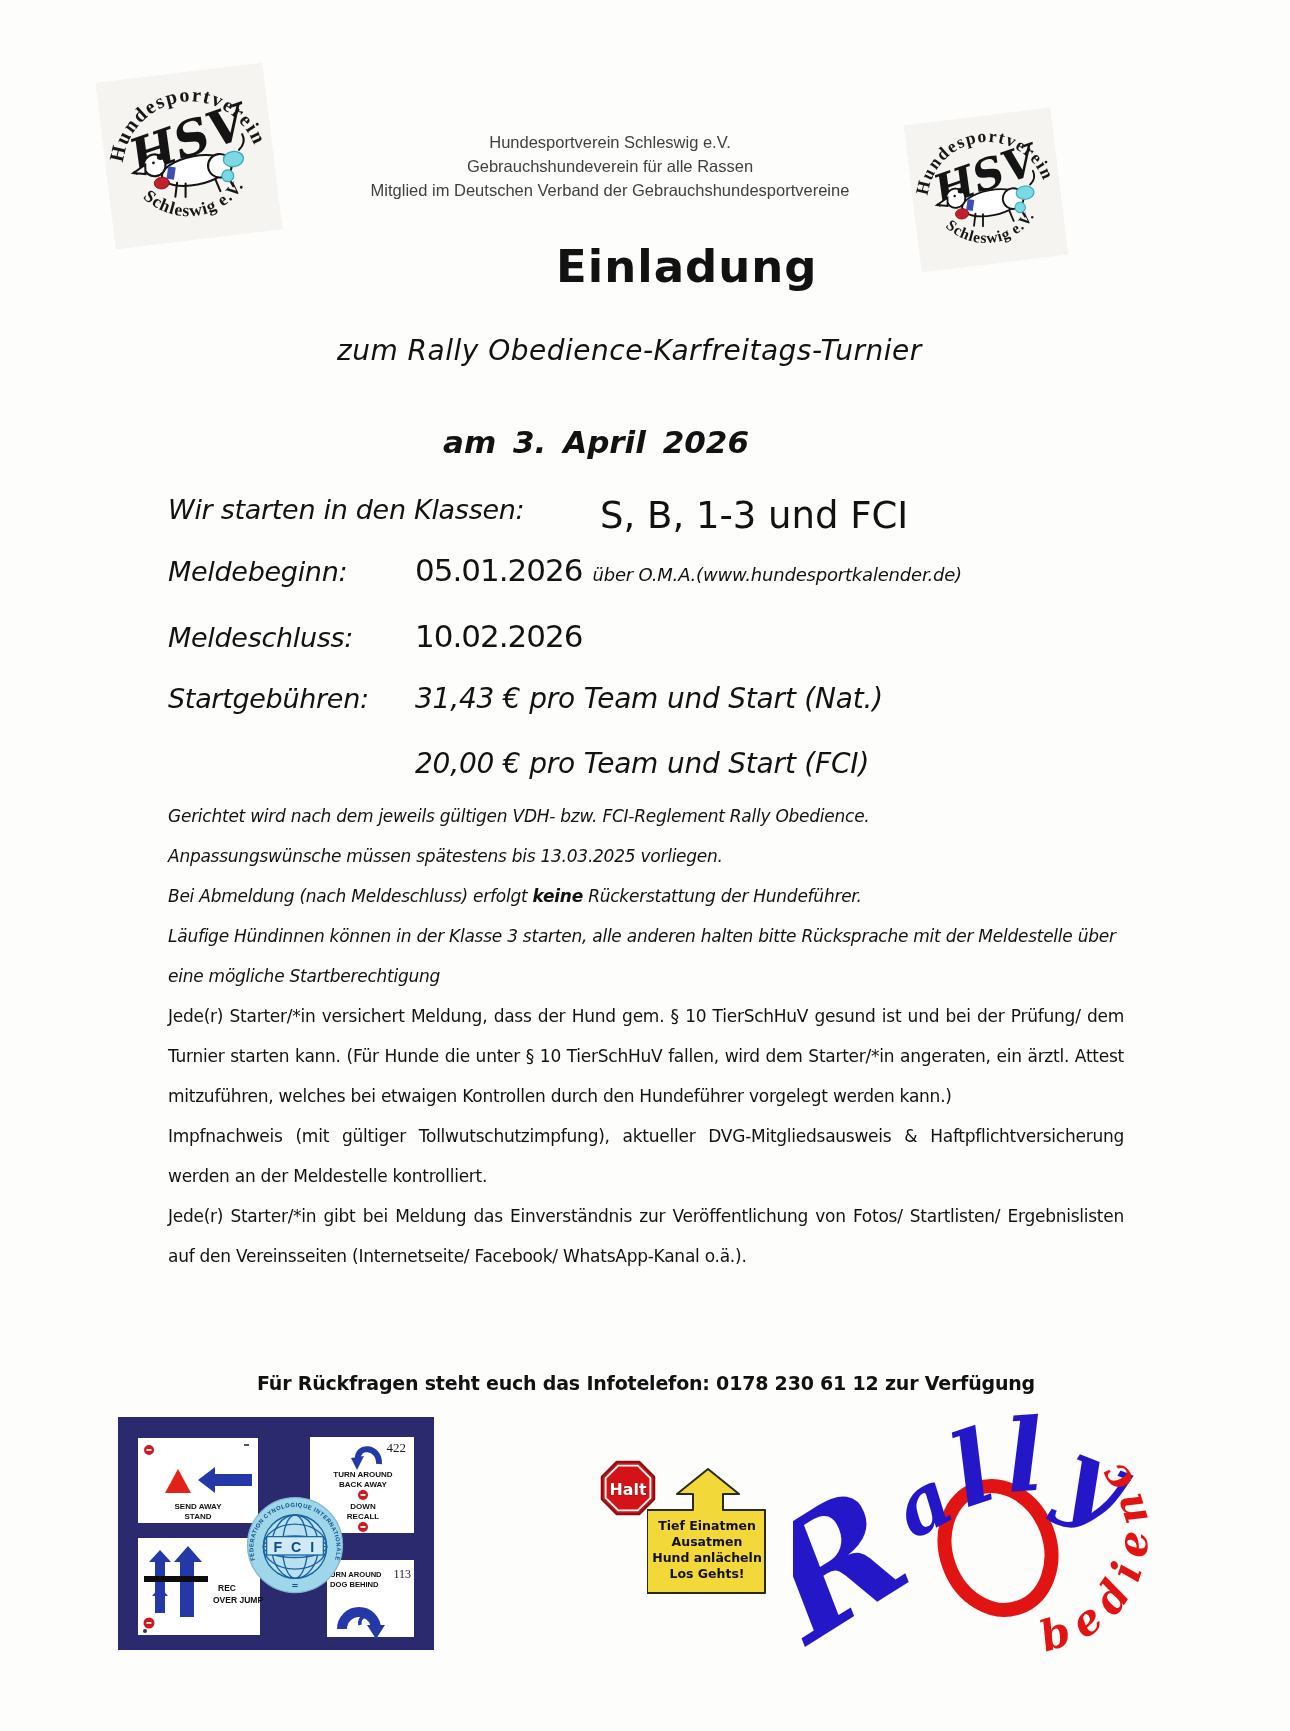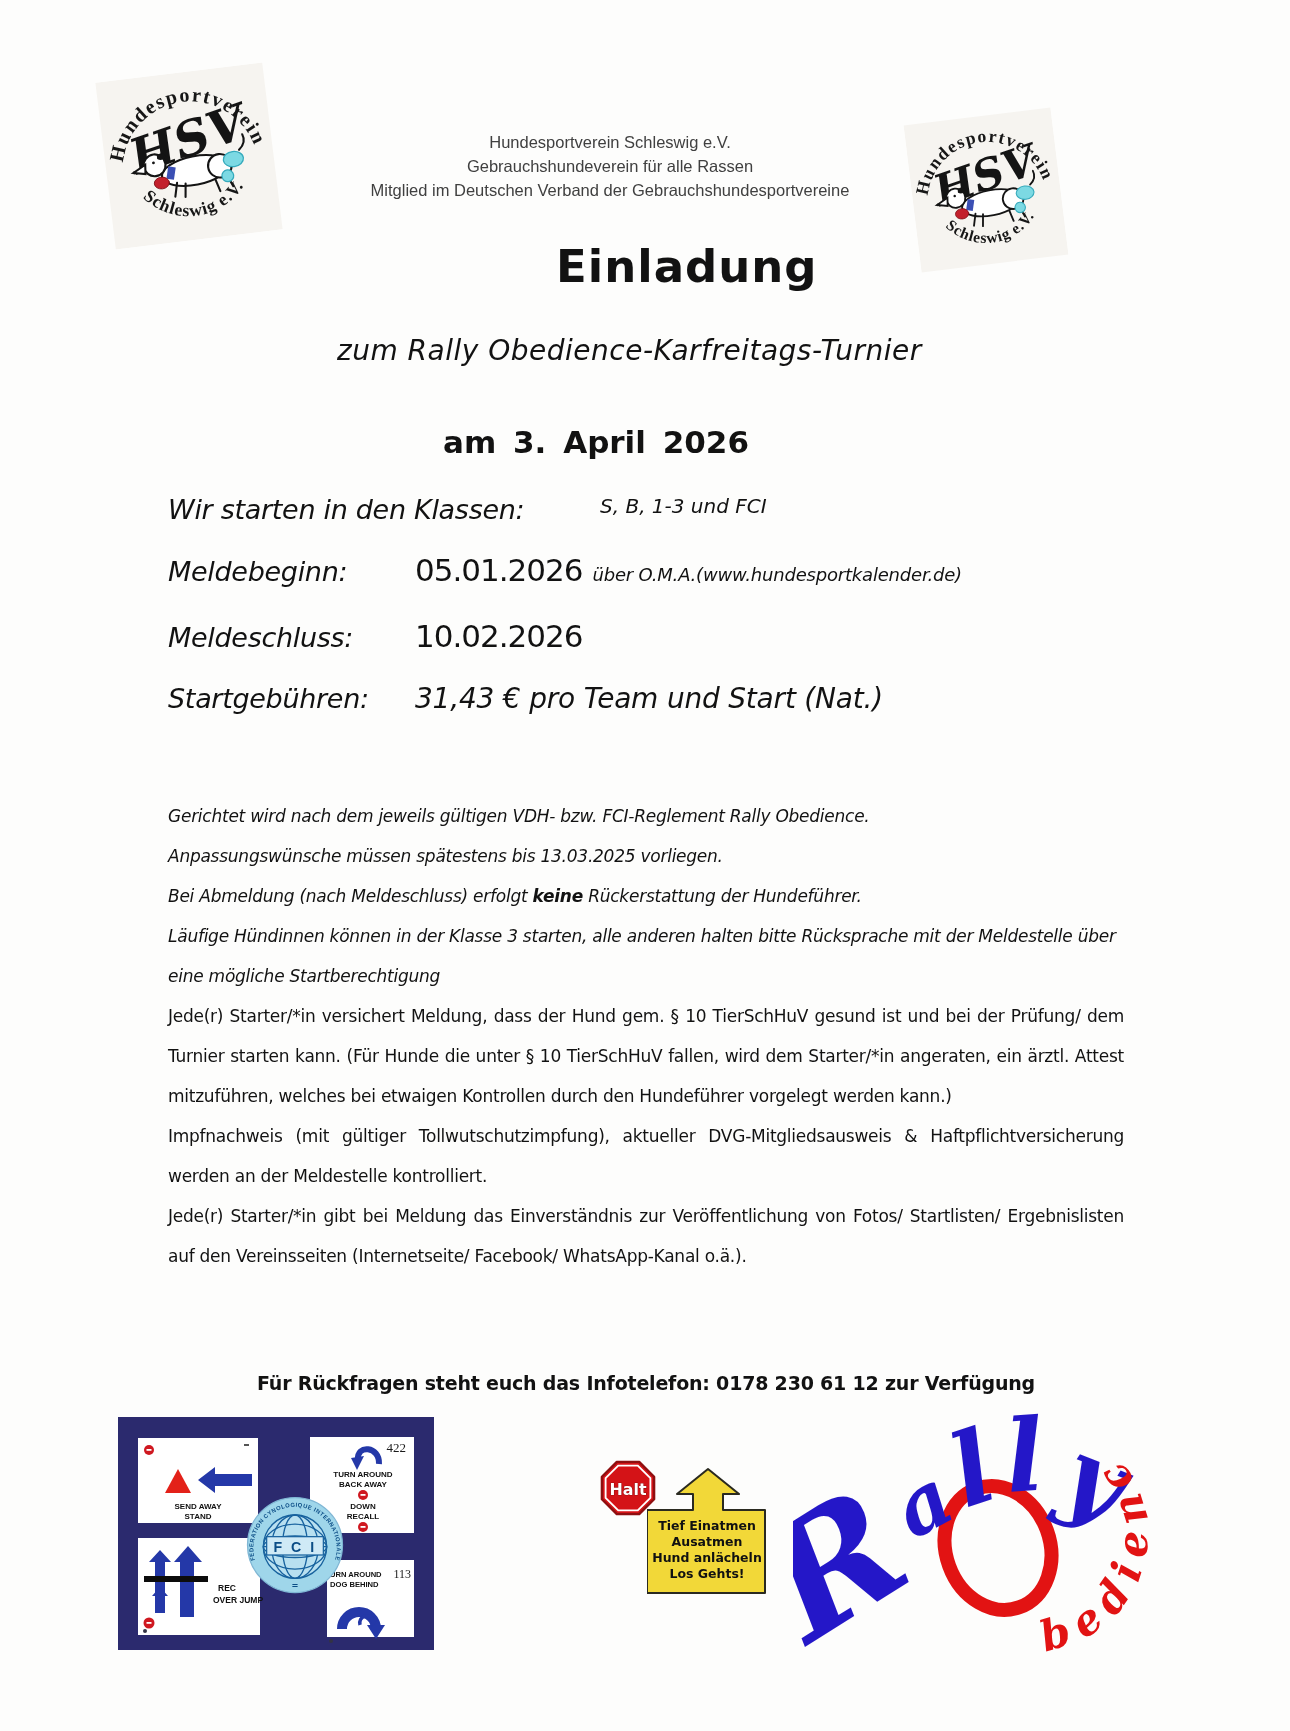--- a/index.html
+++ b/index.html
@@ -9,26 +9,26 @@
 
   
   .org-header{left:320px;top:130px;width:580px;text-align:center;
               font-family:"Liberation Sans",sans-serif;font-size:16.5px;line-height:24px;color:#404040;}
   .hsv-wrap{transform:rotate(-7deg);}
   .hsv-arc{font-family:"Liberation Serif",serif;font-weight:700;fill:#161616;}
 
   
   .title{left:556px;top:240px;font-size:45px;font-weight:bold;letter-spacing:1px;}
   .subtitle{left:337px;top:334px;font-size:28px;font-style:italic;letter-spacing:.5px;}
-  .event-date{left:443px;top:424px;font-size:31px;font-weight:bold;word-spacing:6px;}
+  .event-date{left:443px;top:424px;font-size:31px;font-style:italic;font-weight:bold;word-spacing:6px;}
   .row-label{font-size:27px;font-style:italic;letter-spacing:-.3px;}
   .row-date{font-size:31px;letter-spacing:-1px;}
   .row-note{font-size:18px;font-style:italic;letter-spacing:-.2px;}
   .fee-text{font-size:28px;font-style:italic;letter-spacing:-.2px;}
-  .classes-value{font-size:20px;font-style:italic;text-align:center;}
+  .classes-value{font-size:37px;text-align:center;}
 
   .rules{left:168px;top:796px;width:956px;font-size:17px;line-height:40px;letter-spacing:-.25px;}
   .rules p{margin:0;}
   .rules .it{font-style:italic;}
   .rules .just{text-align:justify;}
   .rules b{font-weight:bold;}
   .contact{left:168px;top:1372px;width:956px;text-align:center;font-size:19px;font-weight:bold;letter-spacing:-.2px;}
 
   
   .sign-label{font-family:"Liberation Sans",sans-serif;font-weight:bold;fill:#101010;}
@@ -124,20 +124,21 @@
     <span class="row-note" style="margin-left:10px;">über O.M.A.(www.hundesportkalender.de)</span>
   </div>
   <div class="abs" style="left:168px;top:618px;display:flex;align-items:baseline;">
     <span class="row-label" style="width:247px;">Meldeschluss:</span>
     <span class="row-date">10.02.2026</span>
   </div>
   <div class="abs" style="left:168px;top:682px;display:flex;align-items:baseline;">
     <span class="row-label" style="width:247px;">Startgebühren:</span>
     <span class="fee-text">31,43 € pro Team und Start (Nat.)</span>
   </div>
+  <div class="abs fee-text" style="left:415px;top:747px;">20,00 € pro Team und Start (FCI)</div>
 
   <div class="abs rules">
     <p class="it">Gerichtet wird nach dem jeweils gültigen VDH- bzw. FCI-Reglement Rally Obedience.</p>
     <p class="it">Anpassungswünsche müssen spätestens bis 13.03.2025 vorliegen.</p>
     <p class="it"><span>Bei Abmeldung (nach Meldeschluss) erfolgt </span><b>keine</b><span> Rückerstattung der Hundeführer.</span></p>
     <p class="it">Läufige Hündinnen können in der Klasse 3 starten, alle anderen halten bitte Rücksprache mit der Meldestelle über eine mögliche Startberechtigung</p>
     <p class="just">Jede(r) Starter/*in versichert Meldung, dass der Hund gem. § 10 TierSchHuV gesund ist und bei der Prüfung/ dem Turnier starten kann. (Für Hunde die unter § 10 TierSchHuV fallen, wird dem Starter/*in angeraten, ein ärztl. Attest mitzuführen, welches bei etwaigen Kontrollen durch den Hundeführer vorgelegt werden kann.)</p>
     <p class="just">Impfnachweis (mit gültiger Tollwutschutzimpfung), aktueller DVG-Mitgliedsausweis &amp; Haftpflichtversicherung werden an der Meldestelle kontrolliert.</p>
     <p class="just">Jede(r) Starter/*in gibt bei Meldung das Einverständnis zur Veröffentlichung von Fotos/ Startlisten/ Ergebnislisten auf den Vereinsseiten (Internetseite/ Facebook/ WhatsApp-Kanal o.ä.).</p>
   </div>

